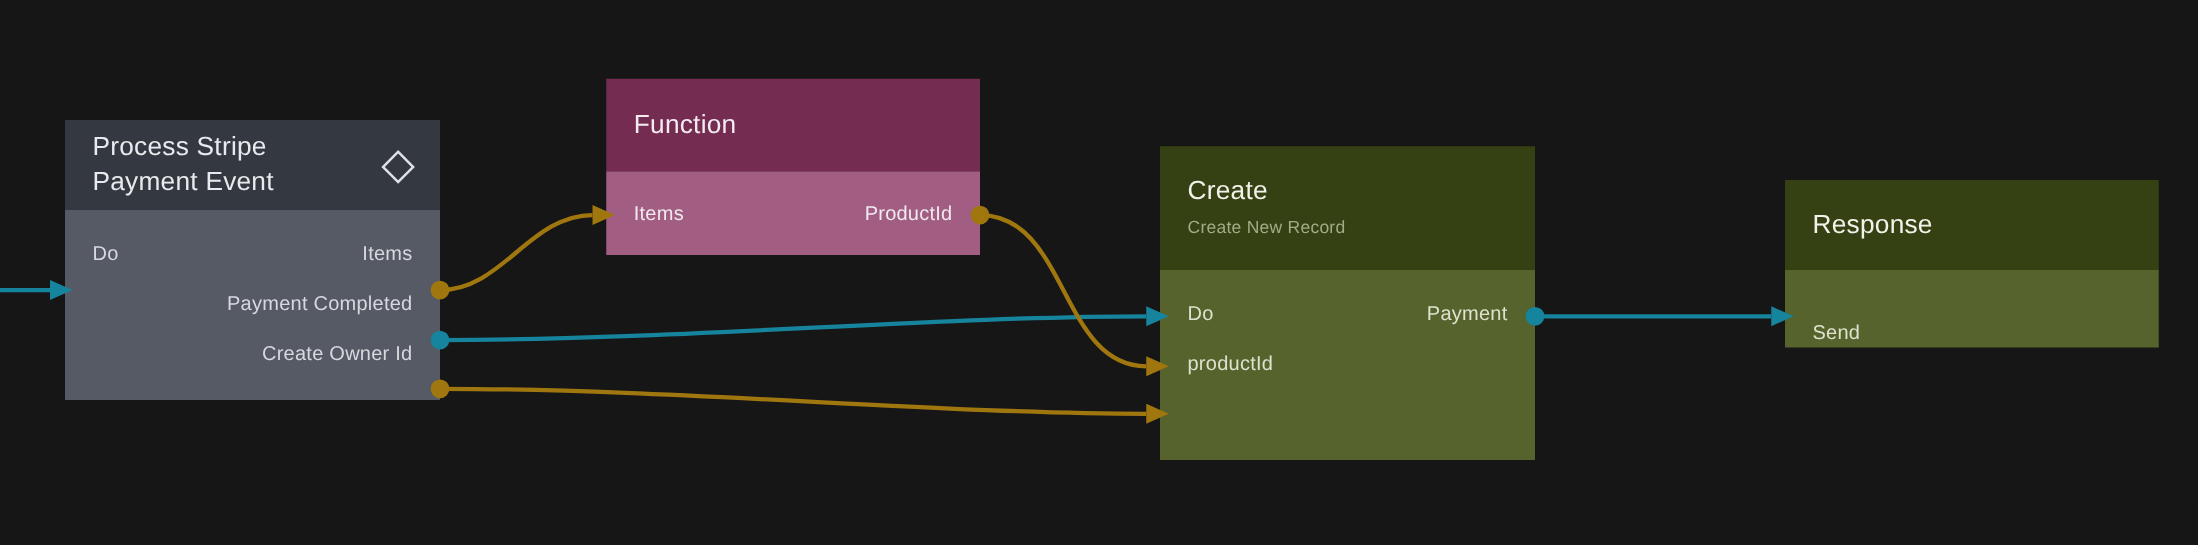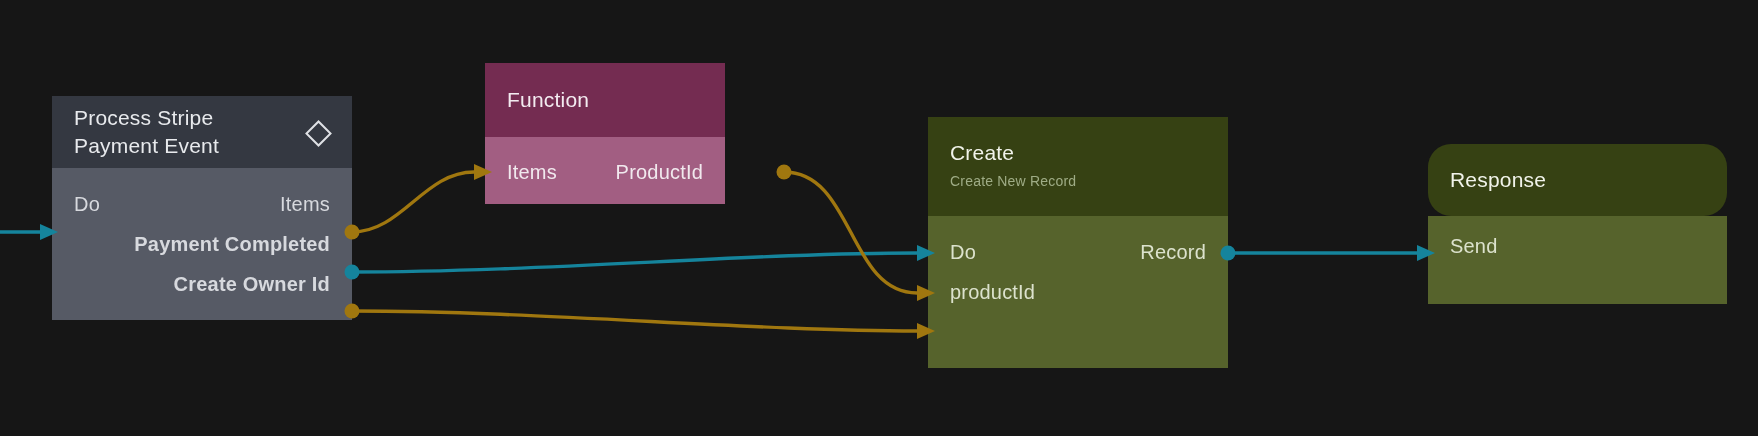--- a/index.html
+++ b/index.html
@@ -22,51 +22,51 @@
   .node{position:absolute;z-index:1;}
   .node-header{
     display:flex;flex-direction:column;justify-content:center;
     box-sizing:border-box;padding:0 22px;position:relative;
   }
   .node-title{font-size:21px;line-height:28px;letter-spacing:.2px;}
   .node-subtitle{font-size:14px;line-height:28px;letter-spacing:.2px;}
   .node-body{box-sizing:border-box;}
   .port-row{
     height:40px;display:flex;align-items:center;justify-content:space-between;
-    padding:0 22px;font-size:20px;letter-spacing:.2px;
+    padding:0 22px;font-size:16px;letter-spacing:.2px;
   }
-  .port-label.right{margin-left:auto;font-weight:bold;}
+  .port-label.right{margin-left:auto;}
 
   
   .node-process{left:52px;top:96px;width:300px;}
   .node-process .node-header{height:72px;background:#343841;}
   .node-process .node-title{color:#e8eaed;max-width:200px;}
   .node-process .node-body{height:152px;background:#565a65;padding-top:16px;}
   .node-process .port-row{color:#d7d9de;}
 
   
-  .node-function{left:485px;top:63px;width:240px;}
+  .node-function{left:485px;top:63px;width:299px;}
   .node-function .node-header{height:74px;background:#742c51;}
   .node-function .node-title{color:#f3ebf0;}
   .node-function .node-body{height:67px;background:#a25e82;padding-top:15px;}
   .node-function .port-row{color:#f1e9ee;}
 
   
   .node-product{left:928px;top:117px;width:300px;}
   .node-product .node-header{height:99px;background:#364113;}
   .node-product .node-title{color:#f1f3ea;}
   .node-product .node-subtitle{color:#9fac86;}
   .node-product .node-body{height:152px;background:#56632c;padding-top:16px;}
   .node-product .port-row{color:#dce2cd;}
 
   
   .node-response{left:1428px;top:144px;width:299px;}
-  .node-response .node-header{height:72px;background:#364113;border-radius:23px;}
+  .node-response .node-header{height:72px;background:#364113;}
   .node-response .node-title{color:#f1f3ea;}
-  .node-response .node-body{height:88px;background:#56632c;padding-top:10px;}
+  .node-response .node-body{height:62px;background:#56632c;padding-top:31px;}
   .node-response .port-row{color:#dce2cd;}
 
   .diamond{
     position:absolute;right:24px;top:28px;
     width:15px;height:15px;
     border:2.5px solid #dfe1e5;
     transform:rotate(45deg);
     background:transparent;
   }
 </style>
@@ -107,21 +107,21 @@
   </div>
 
   <div class="node node-product">
     <div class="node-header">
       <div class="node-title">Create</div>
       <div class="node-subtitle">Create New Record</div>
     </div>
     <div class="node-body">
       <div class="port-row">
         <span class="port-label">Do</span>
-        <span class="port-label">Record</span>
+        <span class="port-label">Payment</span>
       </div>
       <div class="port-row">
         <span class="port-label">productId</span>
       </div>
     </div>
   </div>
 
   <div class="node node-response">
     <div class="node-header">
       <div class="node-title">Response</div>

